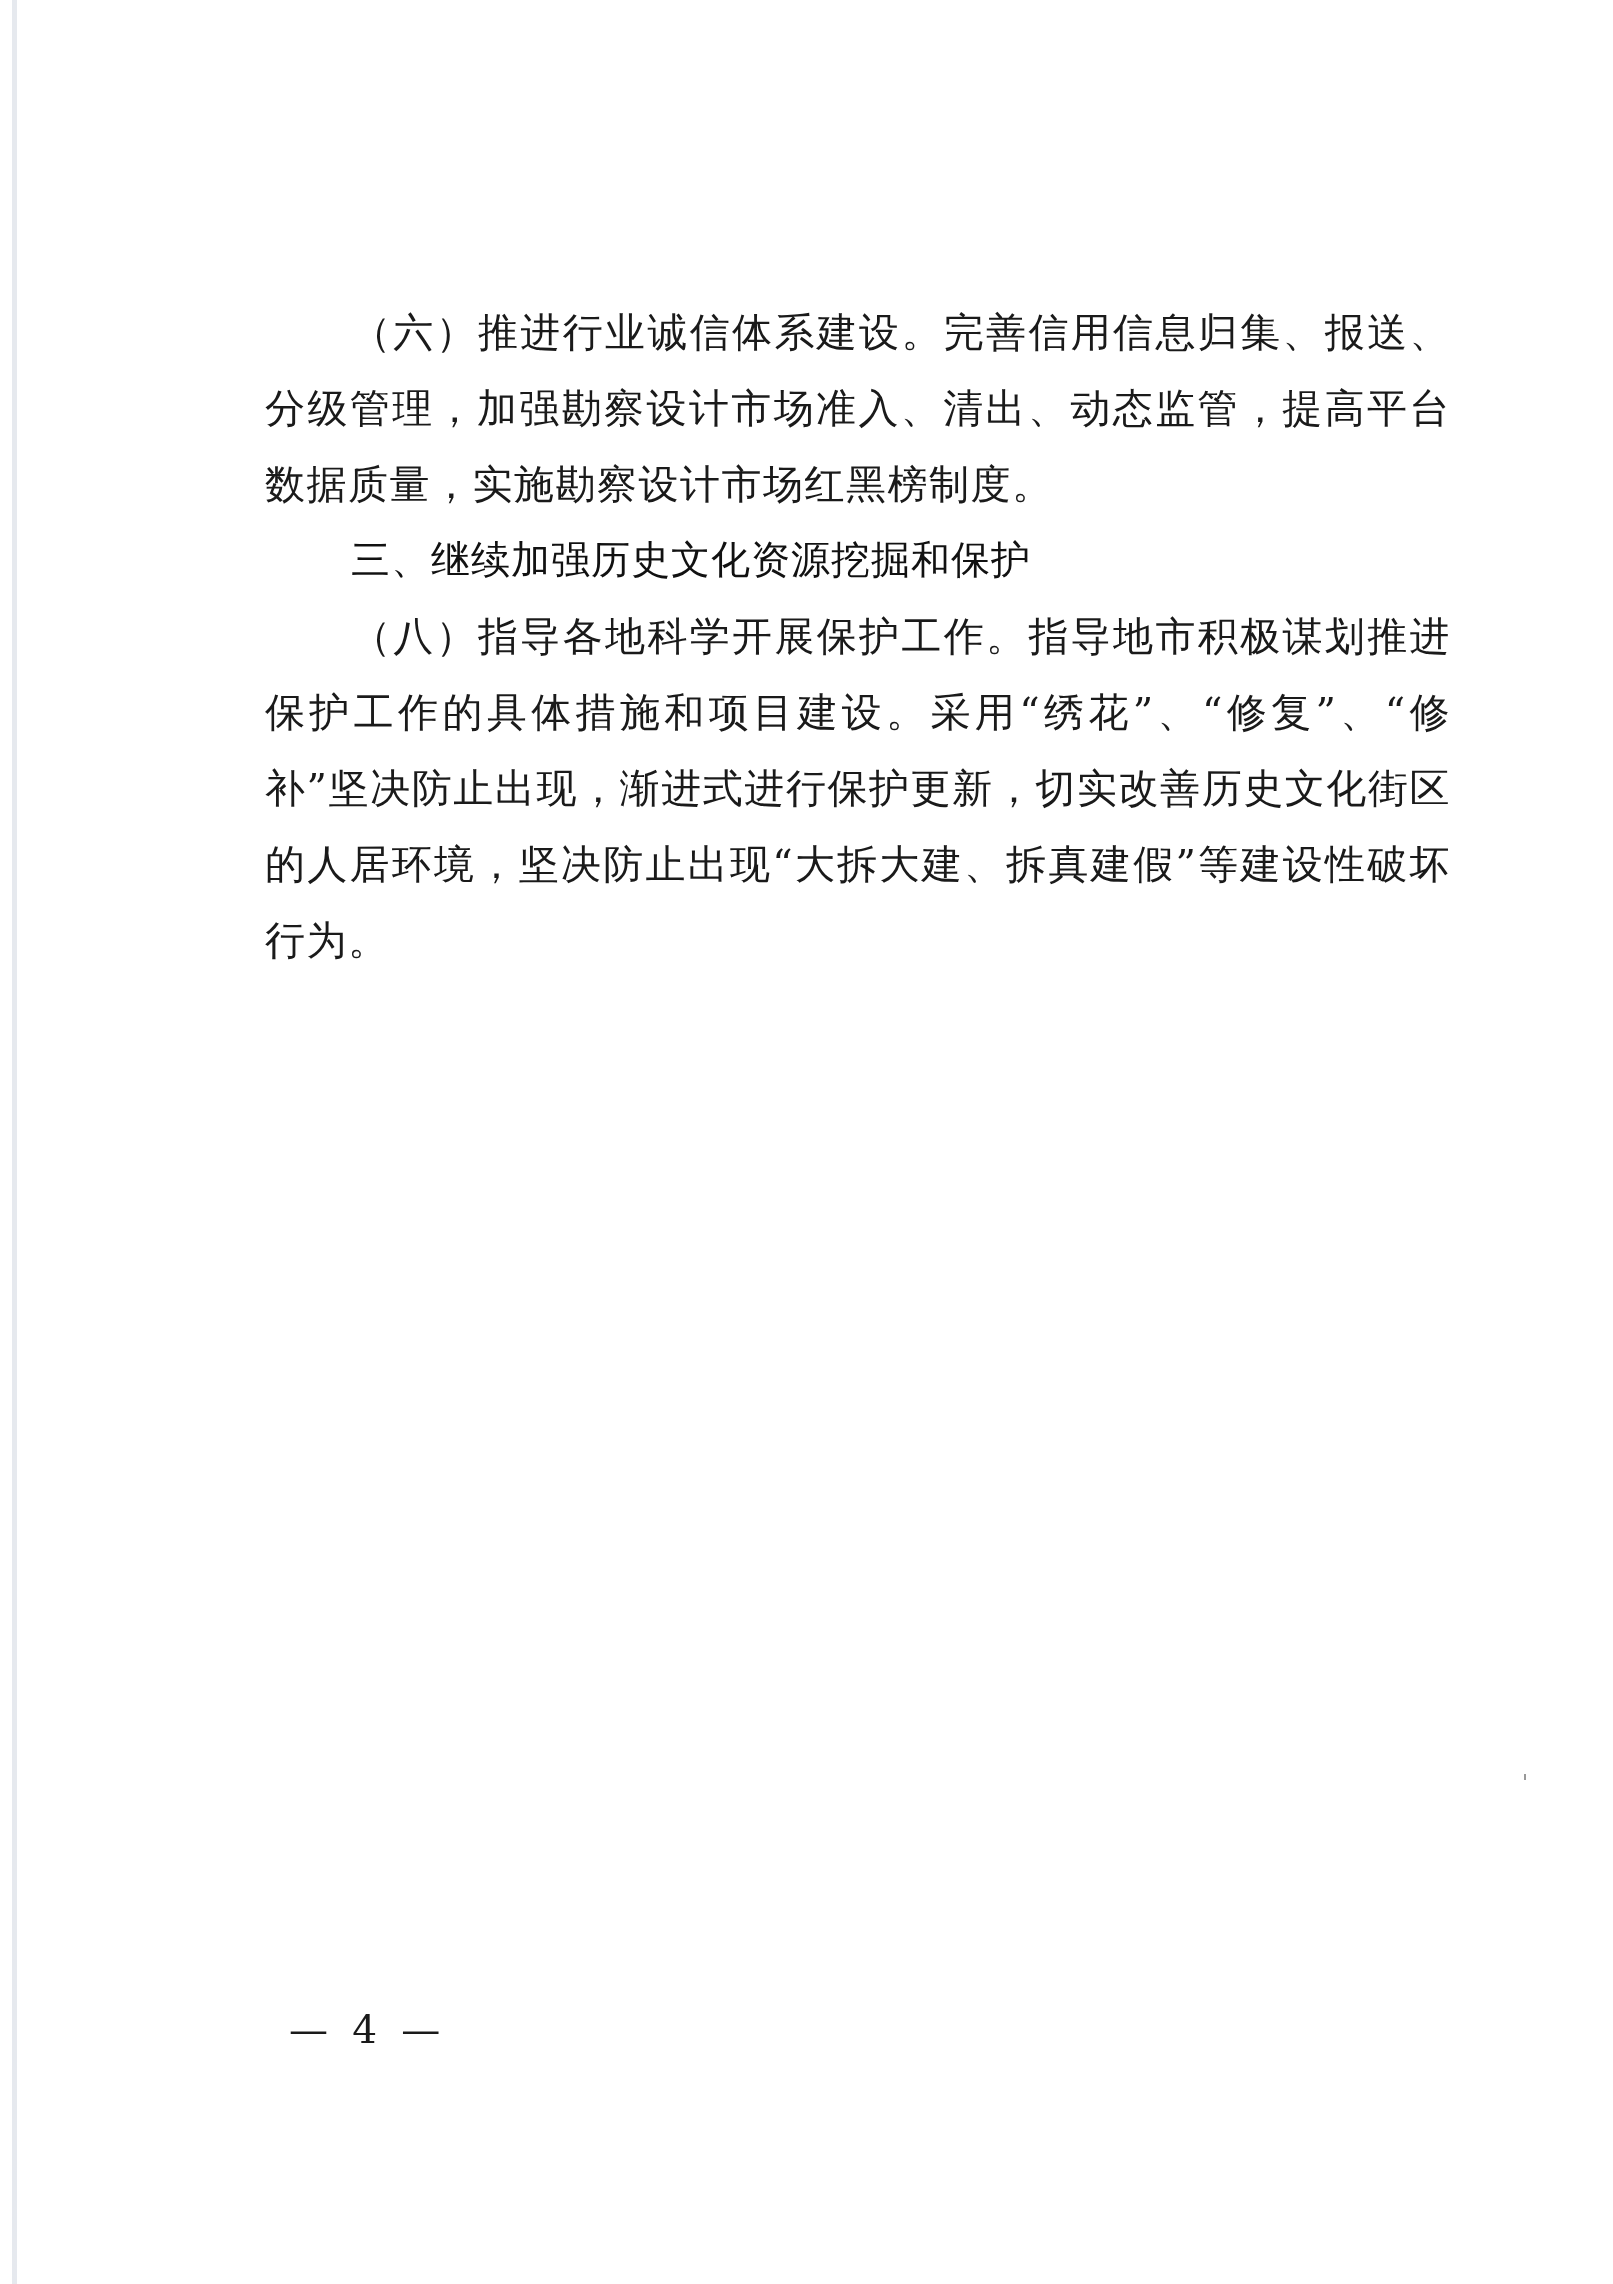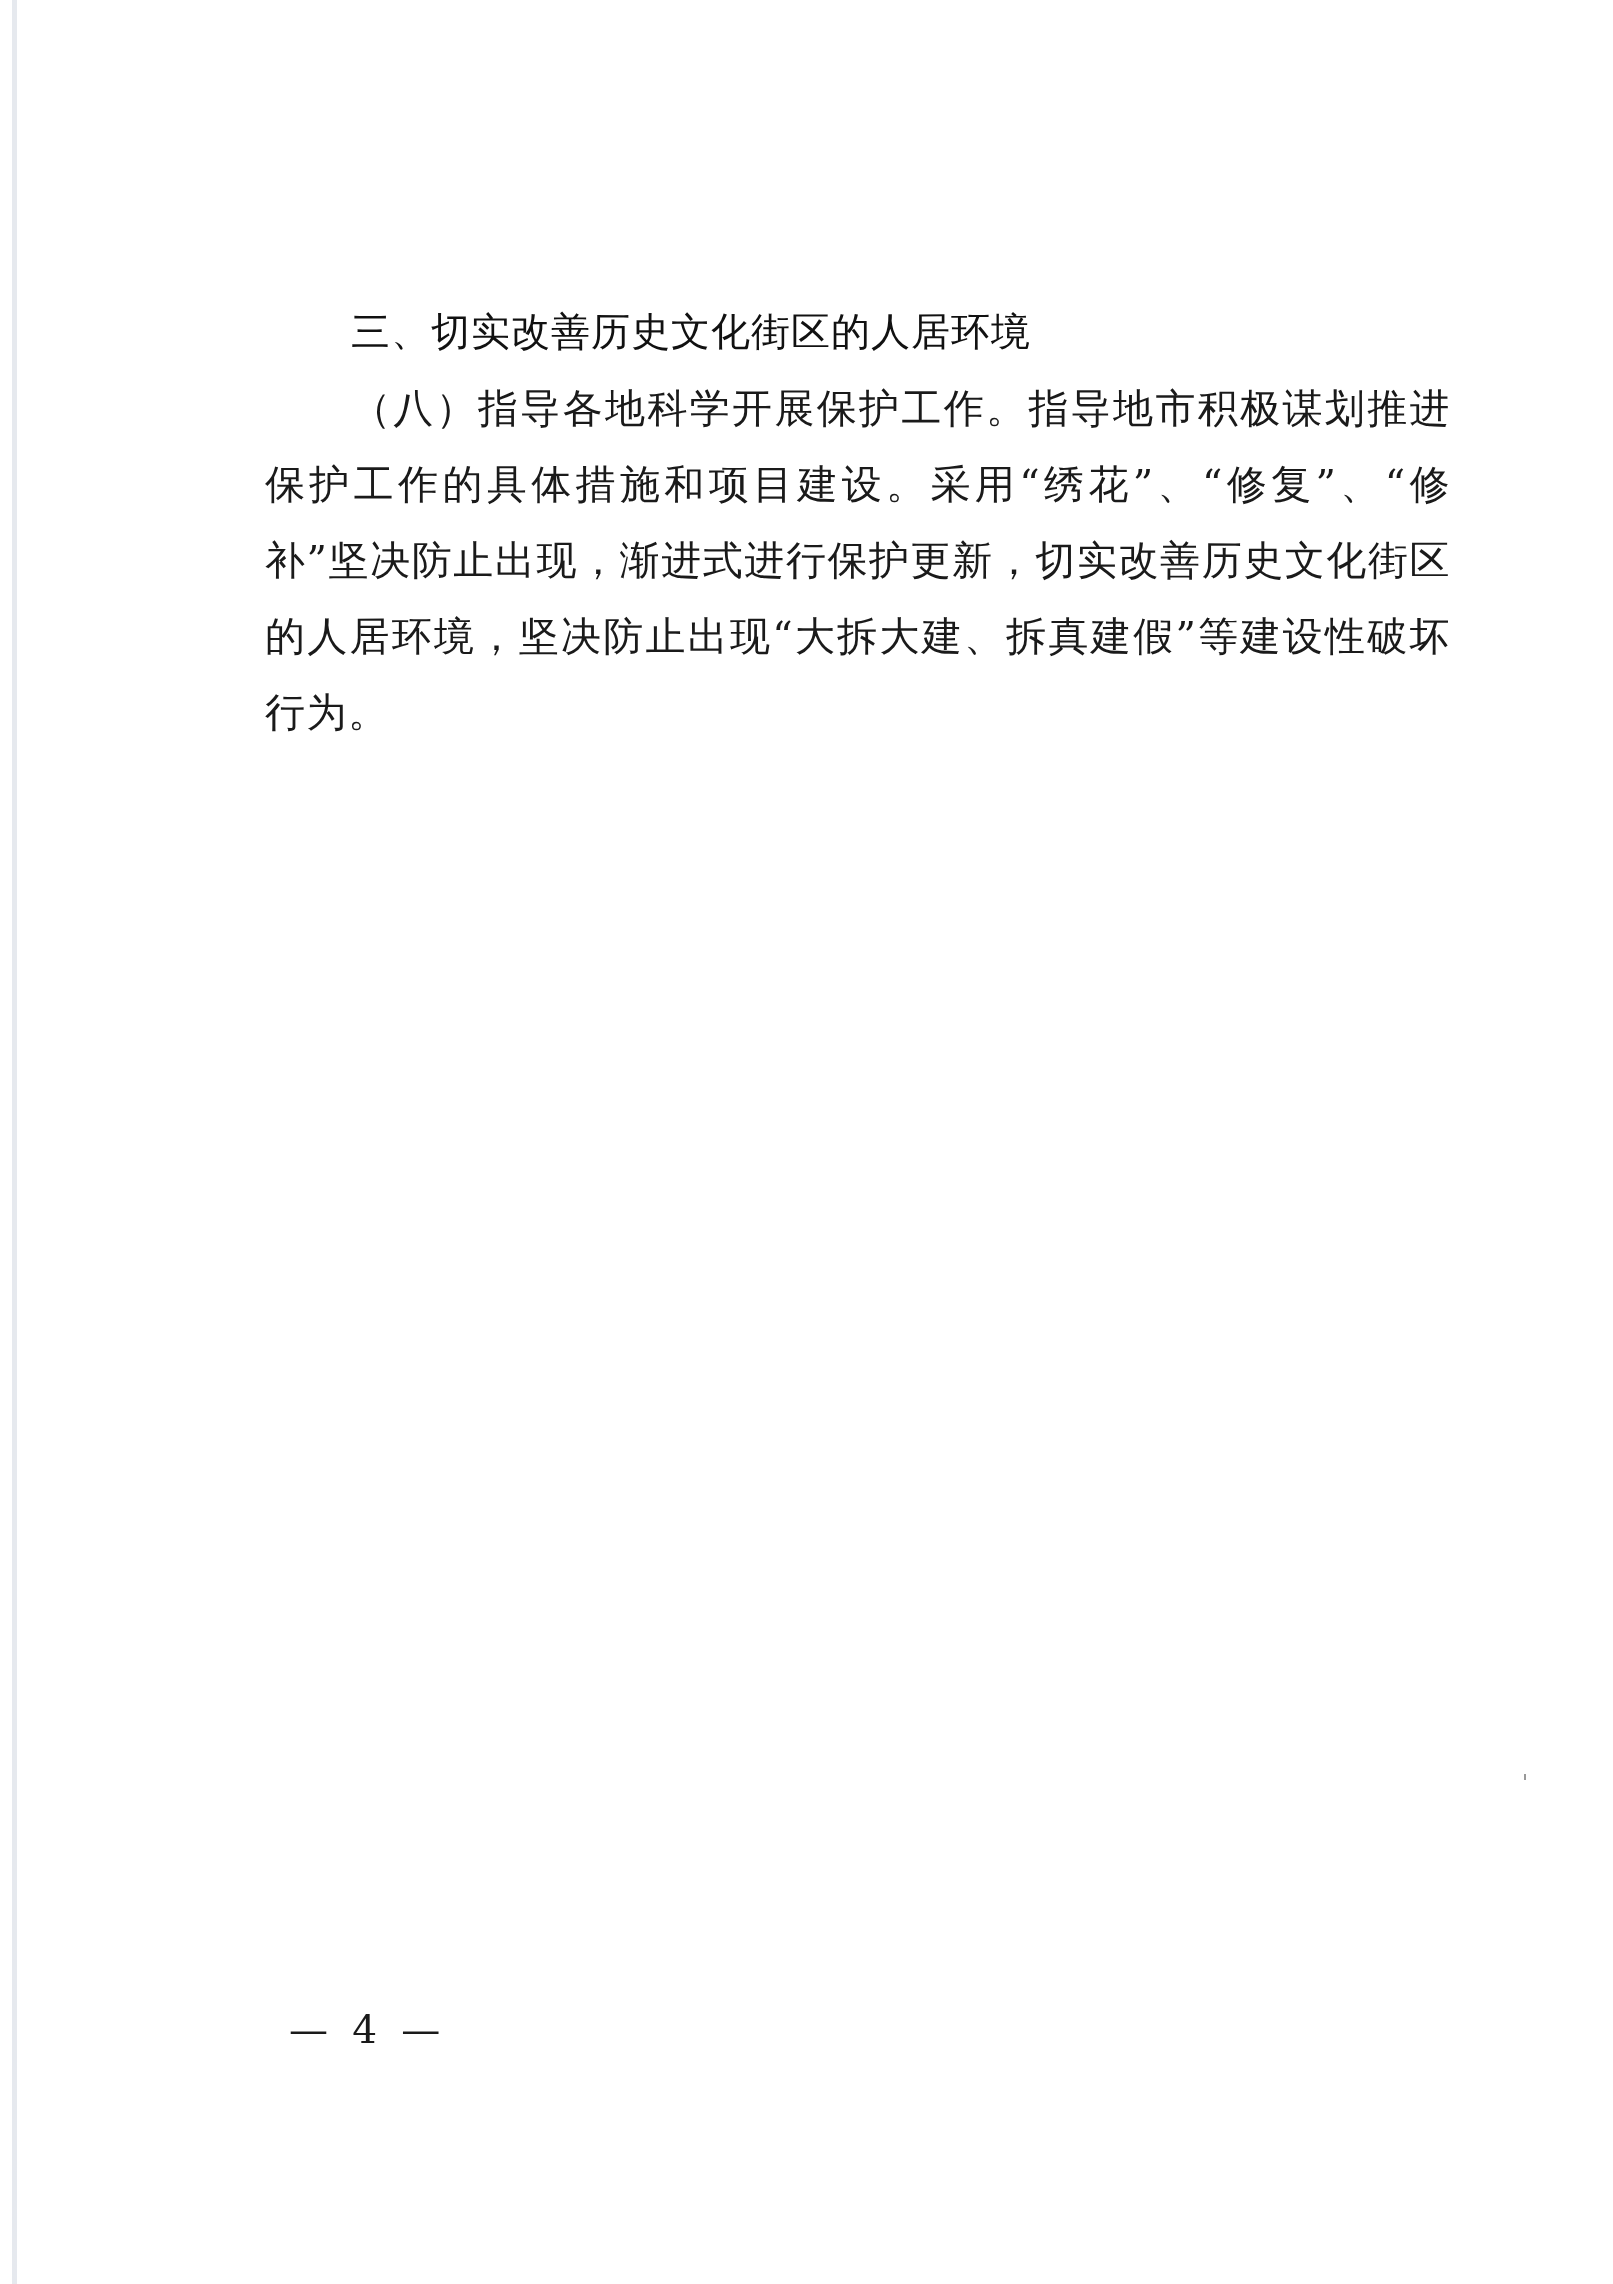--- a/index.html
+++ b/index.html
@@ -62,20 +62,21 @@
       height: 5.9px;
       background: #999;
     }
   </style>
 </head>
 <body>
 
 <div class="scan-edge"></div>
 
 <div class="page">
-  <h2 class="heading">三、切实改善历史文化街区的人居环境</h2>
+  <p class="para">（六）推进行业诚信体系建设。完善信用信息归集、报送、分级管理，加强勘察设计市场准入、清出、动态监管，提高平台数据质量，实施勘察设计市场红黑榜制度。</p>
+  <h2 class="heading">三、继续加强历史文化资源挖掘和保护</h2>
   <p class="para">（八）指导各地科学开展保护工作。指导地市积极谋划推进保护工作的具体措施和项目建设。采用“绣花”、“修复”、“修补”坚决防止出现，渐进式进行保护更新，切实改善历史文化街区的人居环境，坚决防止出现“大拆大建、拆真建假”等建设性破坏行为。</p>
 </div>
 
 <div class="page-number">— 4 —</div>
 
 <div class="stray-mark" style="left:1524px; top:1774px;"></div>
 
 
 </body></html>

